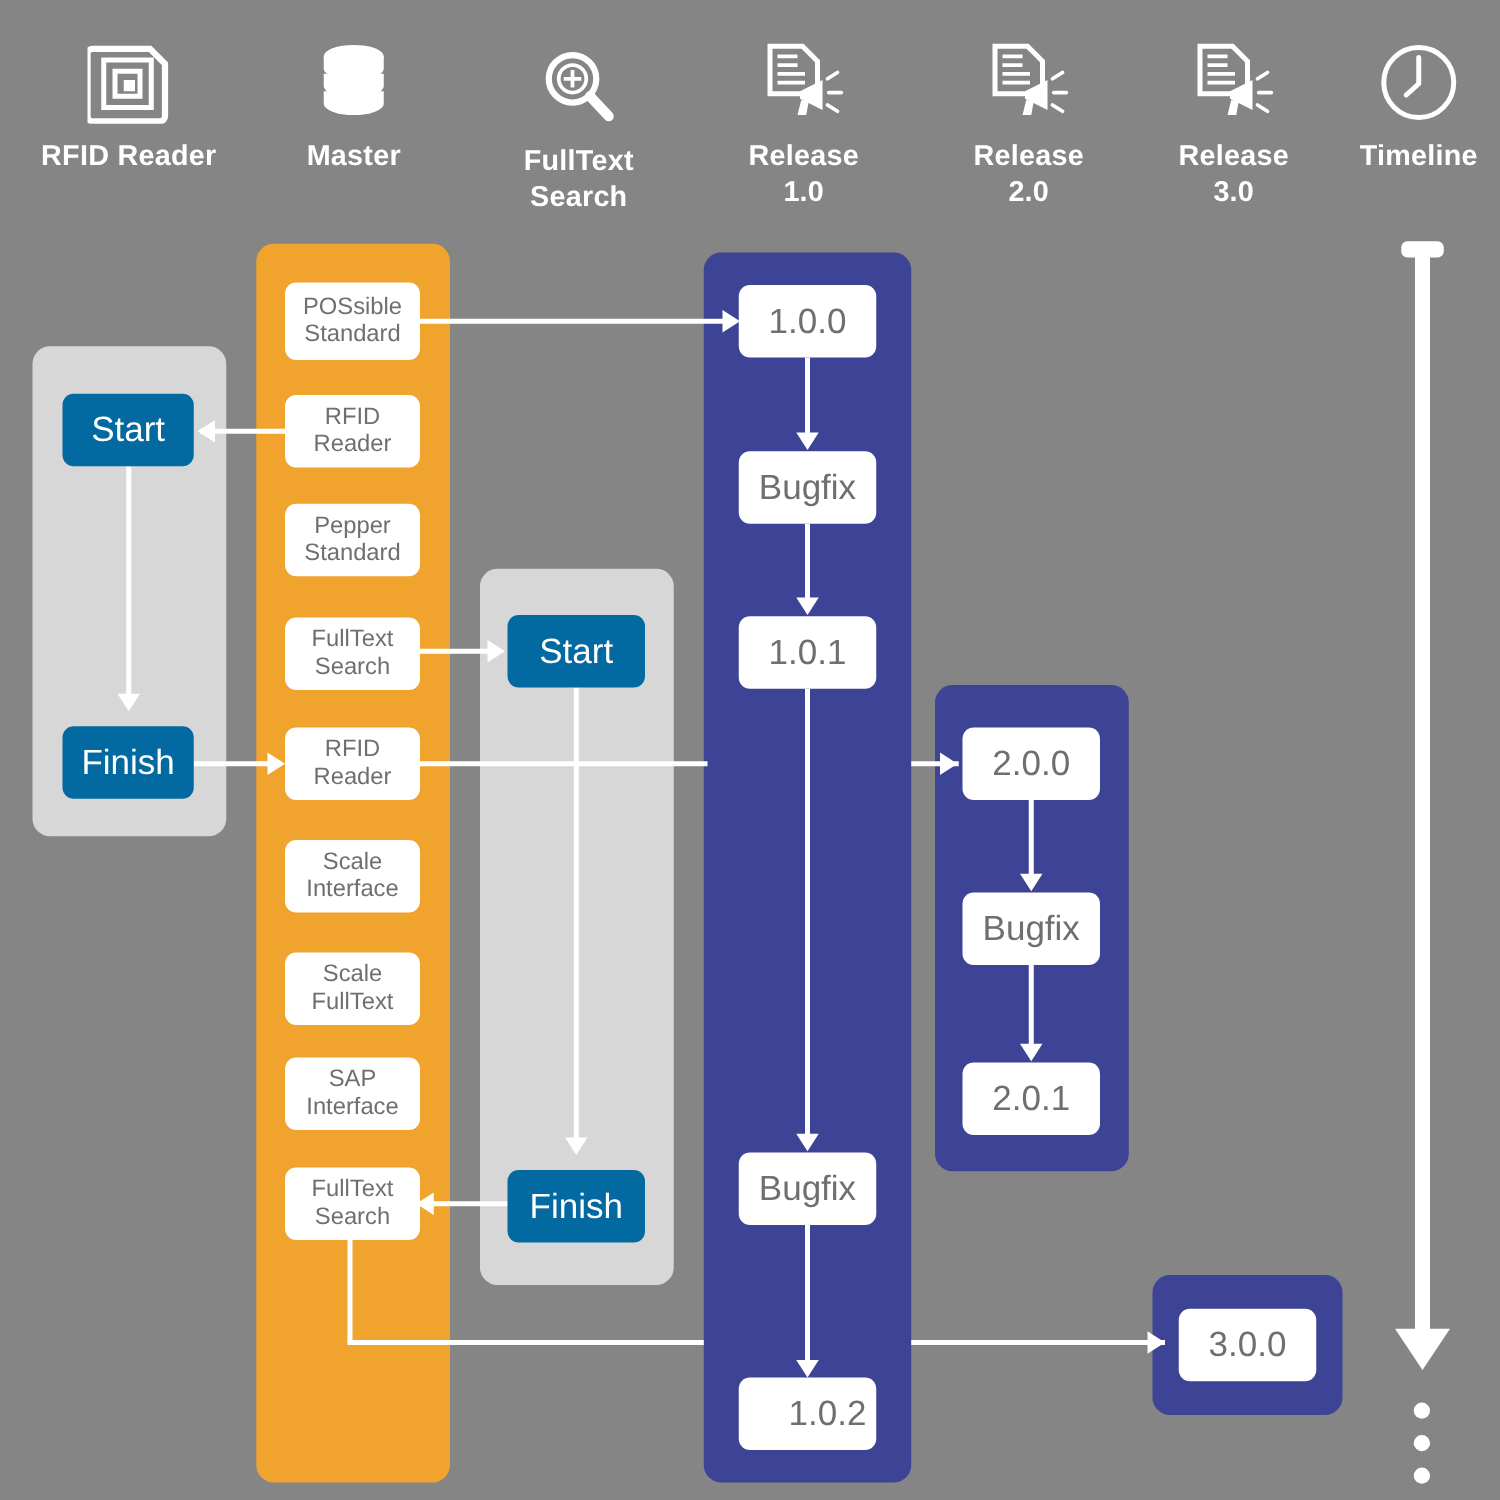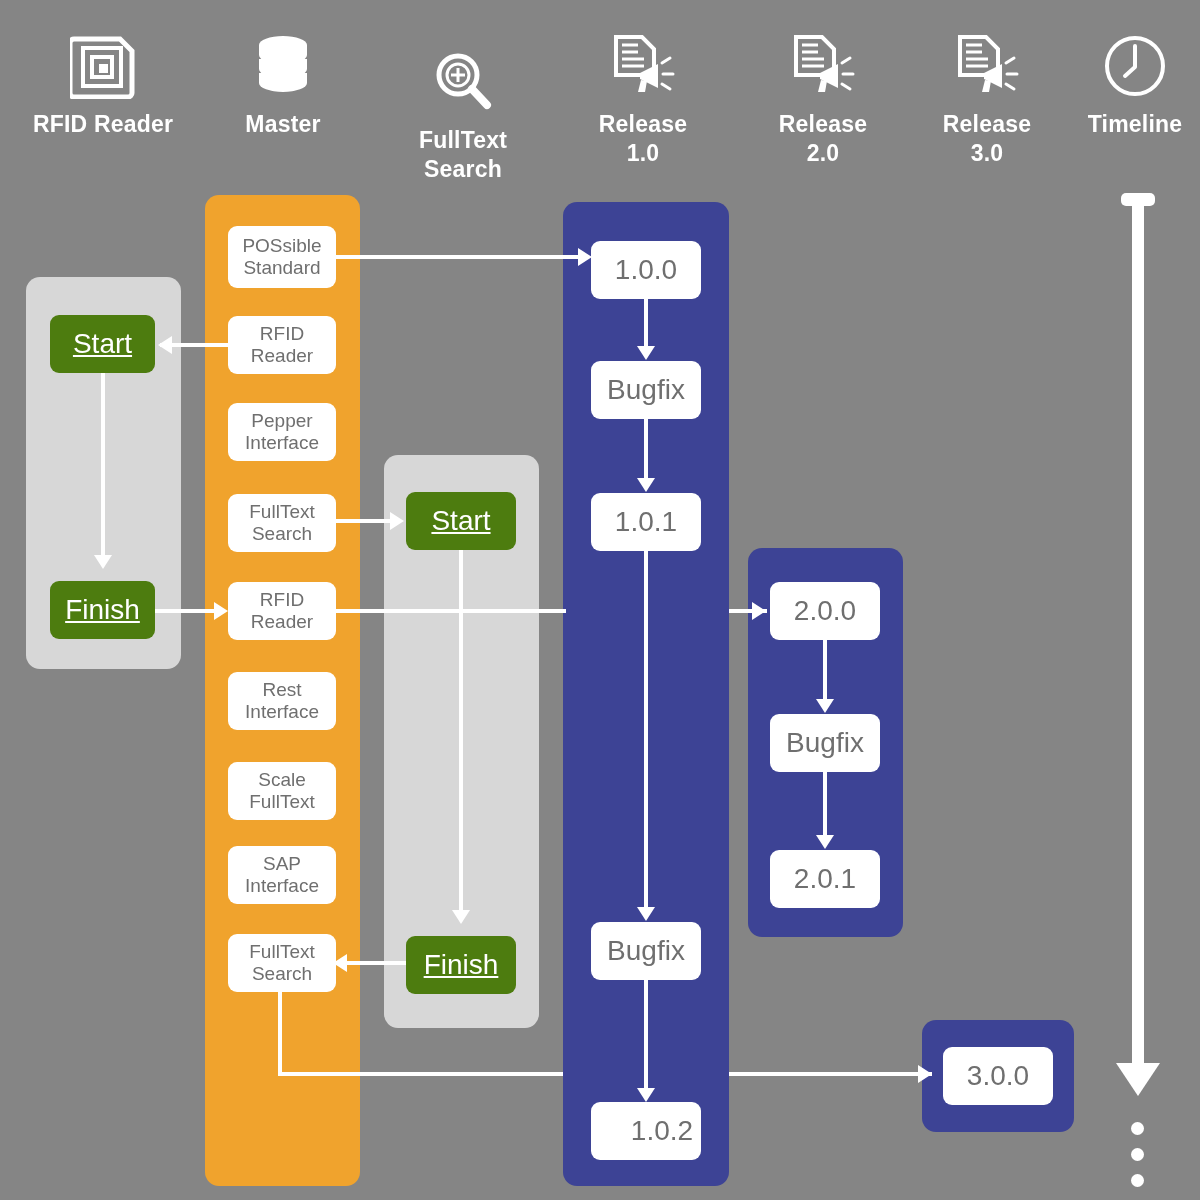--- a/index.html
+++ b/index.html
@@ -19,21 +19,21 @@
   .hdr-label{font-size:23px;font-weight:bold;line-height:1.25;margin-top:8px;color:#ffffff;
              letter-spacing:.2px;}
 
   
   .lane{position:absolute;border-radius:14px;}
 
   
   .node{position:absolute;border-radius:9px;display:flex;align-items:center;
         justify-content:center;text-align:center;line-height:1.18;box-sizing:border-box;}
   .node.white{background:#ffffff;color:#6f6f6f;}
-  .node.dark{background:#4d7c0f;color:#ffffff;text-decoration:underline;}
+  .node.dark{background:#0369a1;color:#ffffff;}
   .node.small{font-size:19px;padding:4px 6px;}
   .node.big{font-size:28px;}
 
   
   .hline,.vline{position:absolute;background:#ffffff;}
   .hline{height:4px;}
   .vline{width:4px;}
   .arrow-r,.arrow-l,.arrow-d{position:absolute;width:0;height:0;}
   .arrow-r{border-top:9px solid transparent;border-bottom:9px solid transparent;
            border-left:14px solid #ffffff;}
@@ -71,21 +71,21 @@
         <div class="hdr-icon">
           <svg width="66" height="66" viewBox="0 0 66 66">
       <ellipse cx="33" cy="12" rx="24" ry="9" fill="#ffffff"></ellipse>
       <path d="M9 12 v10 a24 9 0 0 0 48 0 v-10 z" fill="#ffffff"></path>
       <path d="M9 26 v10 a24 9 0 0 0 48 0 v-10 z" fill="#ffffff"></path>
       <path d="M9 40 v10 a24 9 0 0 0 48 0 v-10 z" fill="#ffffff"></path>
     </svg>
         </div>
         <div class="hdr-label" style="white-space: pre-line;">Master</div>
       </div>
-      <div class="hdr-item" style="left: 383px; top: 46px; width: 160px;">
+      <div class="hdr-item" style="left: 383px; top: 34px; width: 160px;">
         <div class="hdr-icon">
           <svg width="66" height="66" viewBox="0 0 66 66">
       <circle cx="28" cy="26" r="19" fill="none" stroke="#ffffff" stroke-width="5"></circle>
       <circle cx="28" cy="26" r="11" fill="none" stroke="#ffffff" stroke-width="3"></circle>
       <line x1="28" y1="19" x2="28" y2="33" stroke="#ffffff" stroke-width="3"></line>
       <line x1="21" y1="26" x2="35" y2="26" stroke="#ffffff" stroke-width="3"></line>
       <line x1="42" y1="40" x2="57" y2="56" stroke="#ffffff" stroke-width="8" stroke-linecap="round"></line>
     </svg>
         </div>
         <div class="hdr-label" style="white-space: pre-line;">FullText
@@ -232,47 +232,47 @@
       <div class="node dark big" style="left: 50px; top: 581px; width: 105px; height: 58px;">
         <span>Finish</span>
       </div>
       <div class="node white small" style="left: 228px; top: 226px; width: 108px; height: 62px;">
         <span style="white-space: normal; display: block;">POSsible Standard</span>
       </div>
       <div class="node white small" style="left: 228px; top: 316px; width: 108px; height: 58px;">
         <span style="white-space: normal; display: block;">RFID Reader</span>
       </div>
       <div class="node white small" style="left: 228px; top: 403px; width: 108px; height: 58px;">
-        <span style="white-space: normal; display: block;">Pepper Interface</span>
+        <span style="white-space: normal; display: block;">Pepper Standard</span>
       </div>
       <div class="node white small" style="left: 228px; top: 494px; width: 108px; height: 58px;">
         <span style="white-space: normal; display: block;">FullText Search</span>
       </div>
       <div class="node white small" style="left: 228px; top: 582px; width: 108px; height: 58px;">
         <span style="white-space: normal; display: block;">RFID Reader</span>
       </div>
       <div class="node white small" style="left: 228px; top: 672px; width: 108px; height: 58px;">
-        <span style="white-space: normal; display: block;">Rest Interface</span>
+        <span style="white-space: normal; display: block;">Scale Interface</span>
       </div>
       <div class="node white small" style="left: 228px; top: 762px; width: 108px; height: 58px;">
         <span style="white-space: normal; display: block;">Scale FullText</span>
       </div>
       <div class="node white small" style="left: 228px; top: 846px; width: 108px; height: 58px;">
         <span style="white-space: normal; display: block;">SAP Interface</span>
       </div>
       <div class="node white small" style="left: 228px; top: 934px; width: 108px; height: 58px;">
         <span style="white-space: normal; display: block;">FullText Search</span>
       </div>
       <div class="node dark big" style="left: 406px; top: 492px; width: 110px; height: 58px;">
         <span>Start</span>
       </div>
       <div class="node dark big" style="left: 406px; top: 936px; width: 110px; height: 58px;">
         <span>Finish</span>
       </div>
-      <div class="node white big" style="left: 591px; top: 228px; width: 110px; height: 58px; margin-top: 13px;">
+      <div class="node white big" style="left: 591px; top: 228px; width: 110px; height: 58px;">
         <span>1.0.0</span>
       </div>
       <div class="node white big" style="left: 591px; top: 361px; width: 110px; height: 58px;">
         <span>Bugfix</span>
       </div>
       <div class="node white big" style="left: 591px; top: 493px; width: 110px; height: 58px;">
         <span>1.0.1</span>
       </div>
       <div class="node white big" style="left: 591px; top: 922px; width: 110px; height: 58px;">
         <span>Bugfix</span>

